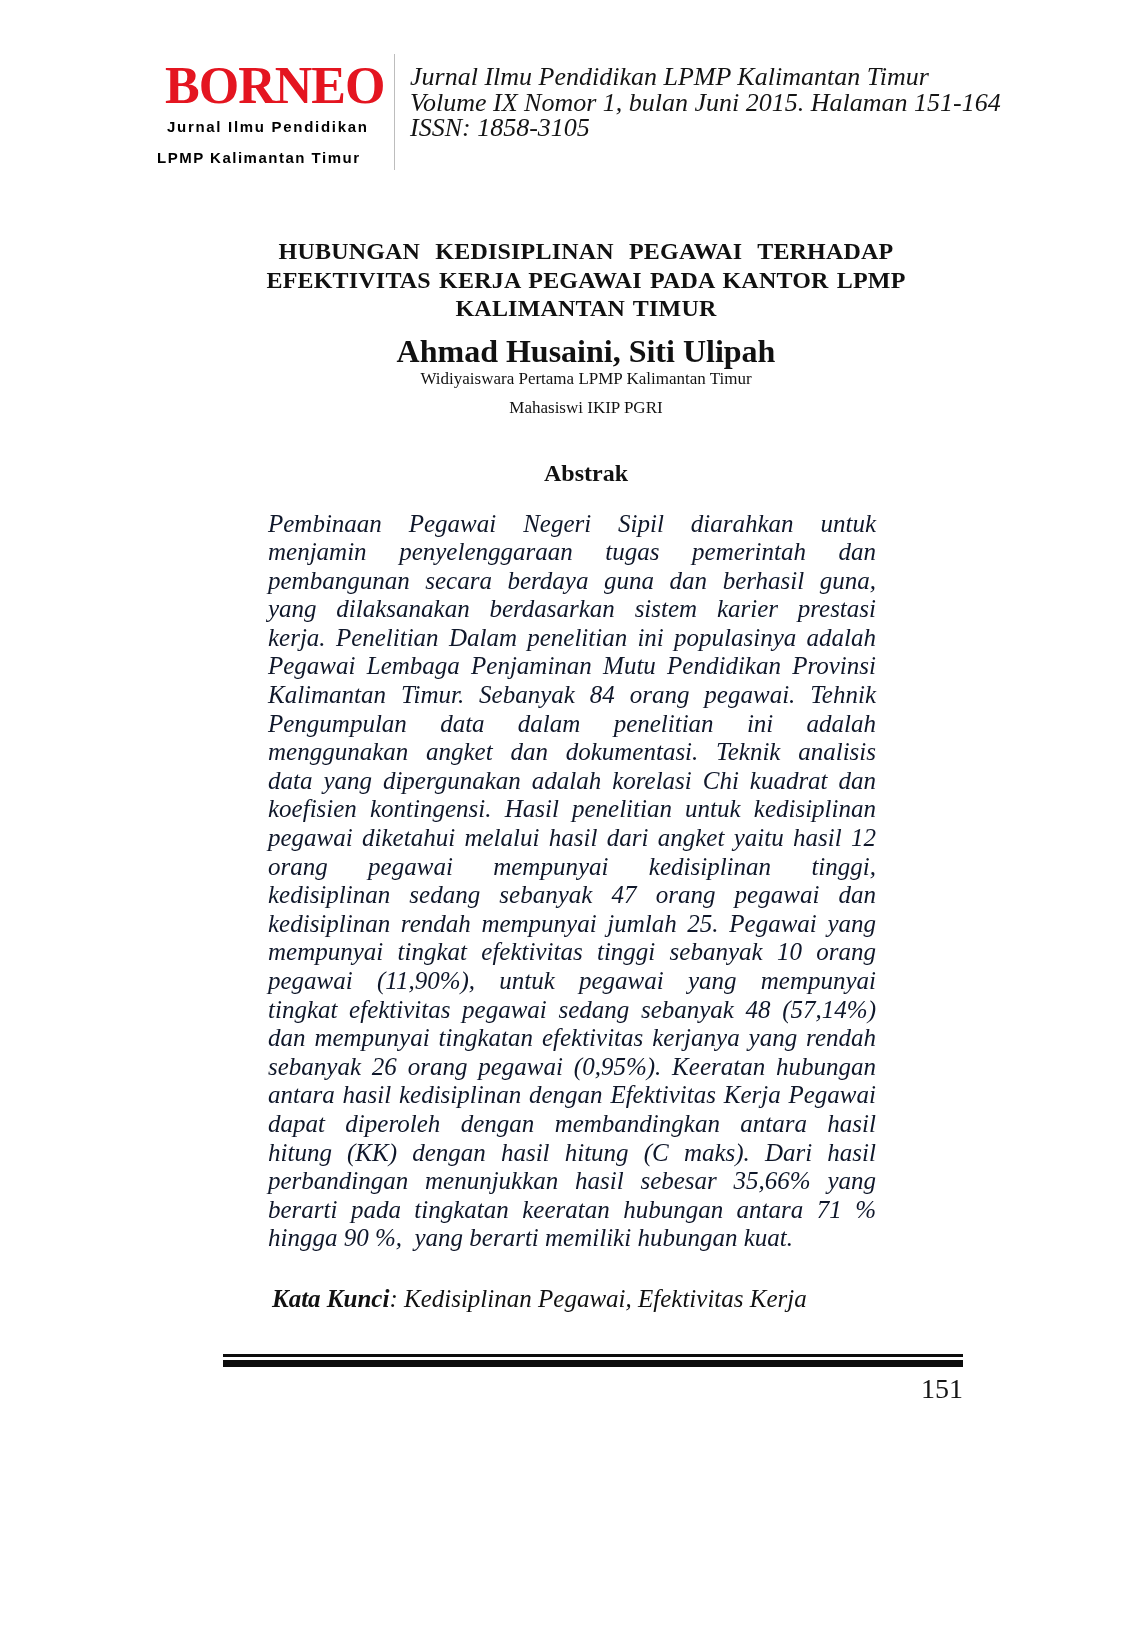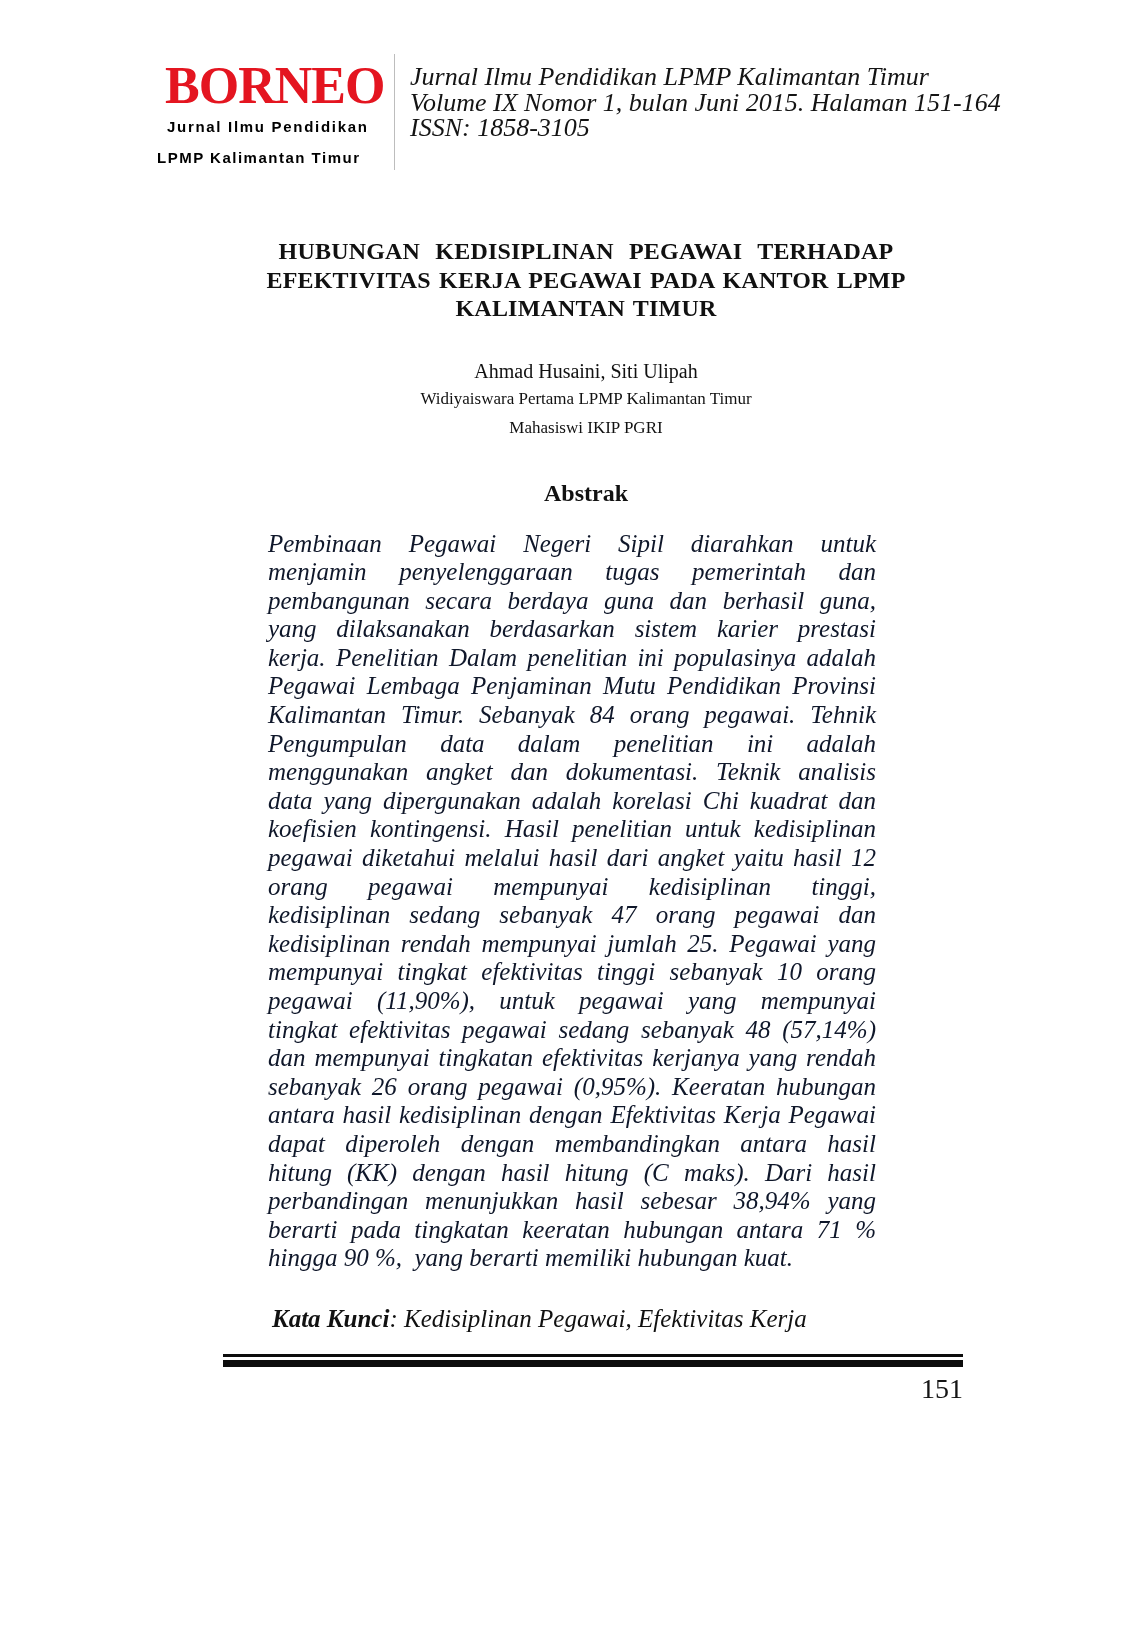--- a/index.html
+++ b/index.html
@@ -55,23 +55,23 @@
   .article-title {
     font-weight: bold;
     font-size: 24px;
     line-height: 28.5px;
     letter-spacing: 0.2px;
   }
   .article-title .tline { word-spacing: 2px; }
   .article-title .tline:first-child { word-spacing: 9px; }
 
   .authors {
-    margin-top: 34px;
-    font-weight: normal;
-    font-size: 20px;
+    margin-top: 14px;
+    font-weight: bold;
+    font-size: 32px;
     line-height: 28.5px;
   }
   .affiliation { font-size: 17px; line-height: 28.5px; }
 
   .abstract-heading {
     margin-top: 36.5px;
     font-weight: bold;
     font-size: 24px;
     line-height: 28.5px;
   }
@@ -169,21 +169,21 @@
         <div class="abs-line">kedisiplinan sedang sebanyak 47 orang pegawai dan</div>
         <div class="abs-line">kedisiplinan rendah mempunyai jumlah 25. Pegawai yang</div>
         <div class="abs-line">mempunyai tingkat efektivitas tinggi sebanyak 10 orang</div>
         <div class="abs-line">pegawai (11,90%), untuk pegawai yang mempunyai</div>
         <div class="abs-line">tingkat efektivitas pegawai sedang sebanyak 48 (57,14%)</div>
         <div class="abs-line">dan mempunyai tingkatan efektivitas kerjanya yang rendah</div>
         <div class="abs-line">sebanyak 26 orang pegawai (0,95%). Keeratan hubungan</div>
         <div class="abs-line">antara hasil kedisiplinan dengan Efektivitas Kerja Pegawai</div>
         <div class="abs-line">dapat diperoleh dengan membandingkan antara hasil</div>
         <div class="abs-line">hitung (KK) dengan hasil hitung (C maks). Dari hasil</div>
-        <div class="abs-line">perbandingan menunjukkan hasil sebesar 38,94% yang</div>
+        <div class="abs-line">perbandingan menunjukkan hasil sebesar 35,66% yang</div>
         <div class="abs-line">berarti pada tingkatan keeratan hubungan antara 71 %</div>
         <div class="abs-line">hingga 90 %, yang berarti memiliki hubungan kuat.</div>
       </div>
 
     <div class="keywords">
       <span class="kw-label">Kata Kunci</span><span>: Kedisiplinan Pegawai, Efektivitas Kerja</span>
     </div>
 
   </div>
 

